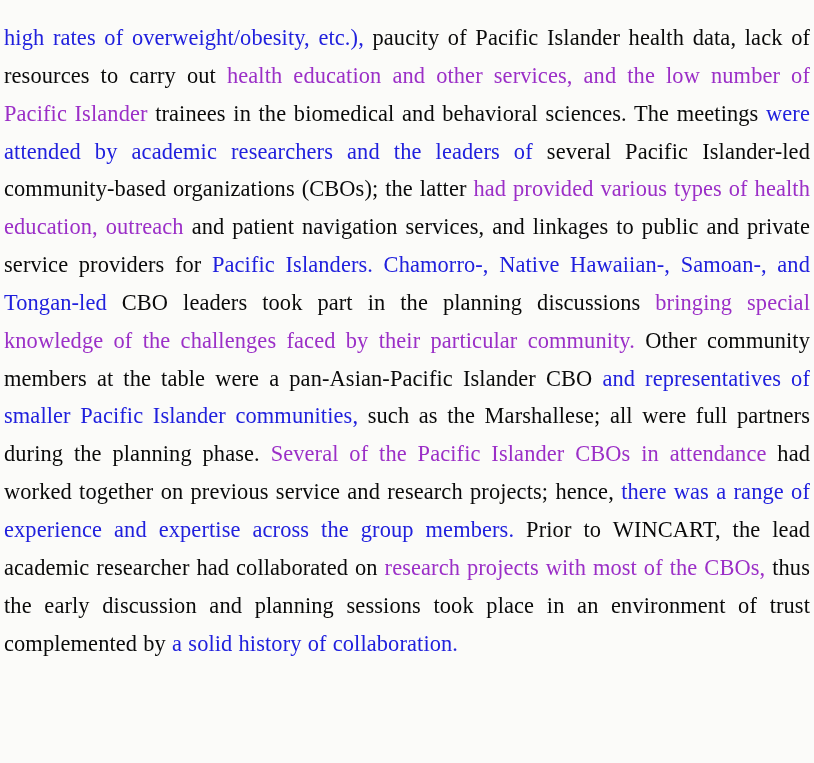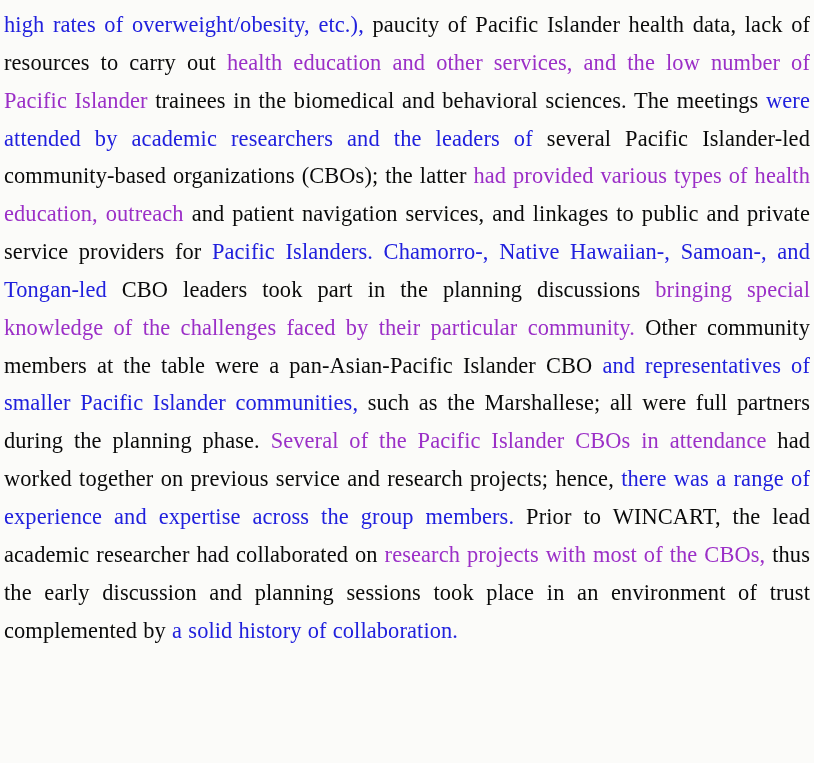--- a/index.html
+++ b/index.html
@@ -23,21 +23,21 @@
   }
   #paragraph {
     font-size: 22.4px;
     line-height: 37.85px;
     color: #0a0a0a;
     text-align: justify;
     text-justify: inter-word;
     word-spacing: 0.02em;
     letter-spacing: 0.005em;
     margin: 0;
-    padding-top: 6px;
+    padding-top: 19px;
     -webkit-font-smoothing: antialiased;
   }
   #paragraph span {
     white-space: pre-wrap;
   }
   .seg-black { color: #0a0a0a; }
   .seg-blue  { color: #2020dd; }
   .seg-purple{ color: #9b2fc7; }
 </style>
 </head>

